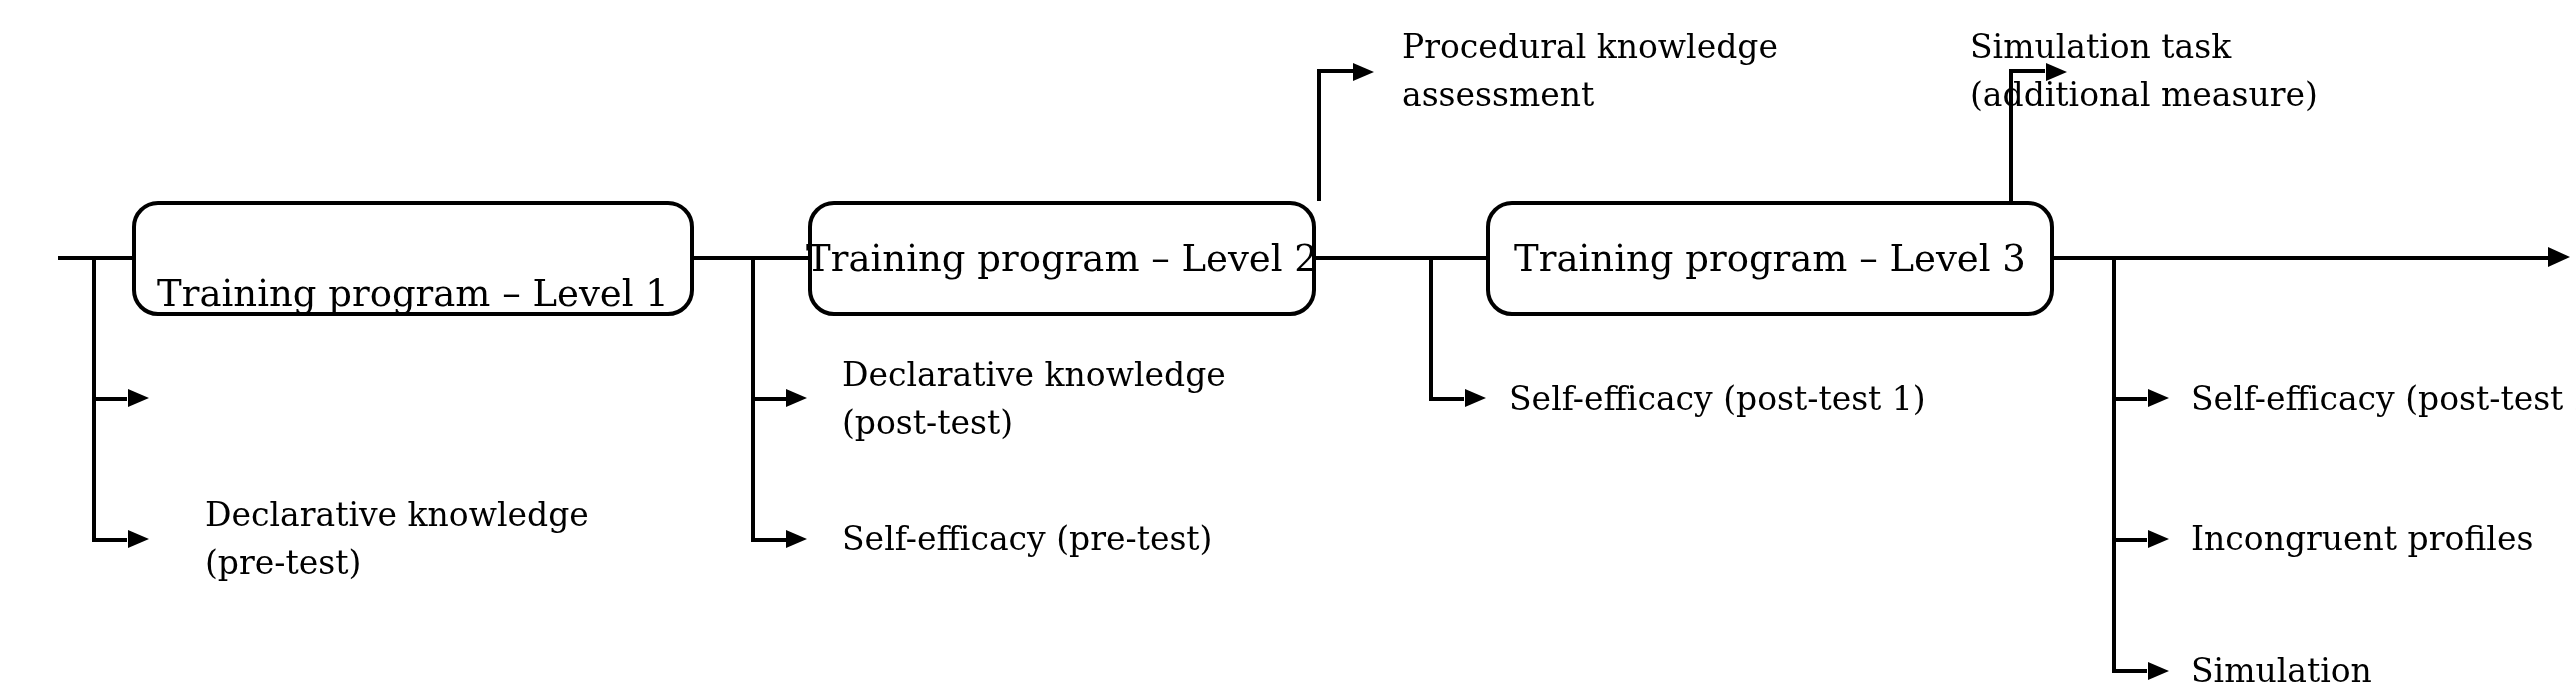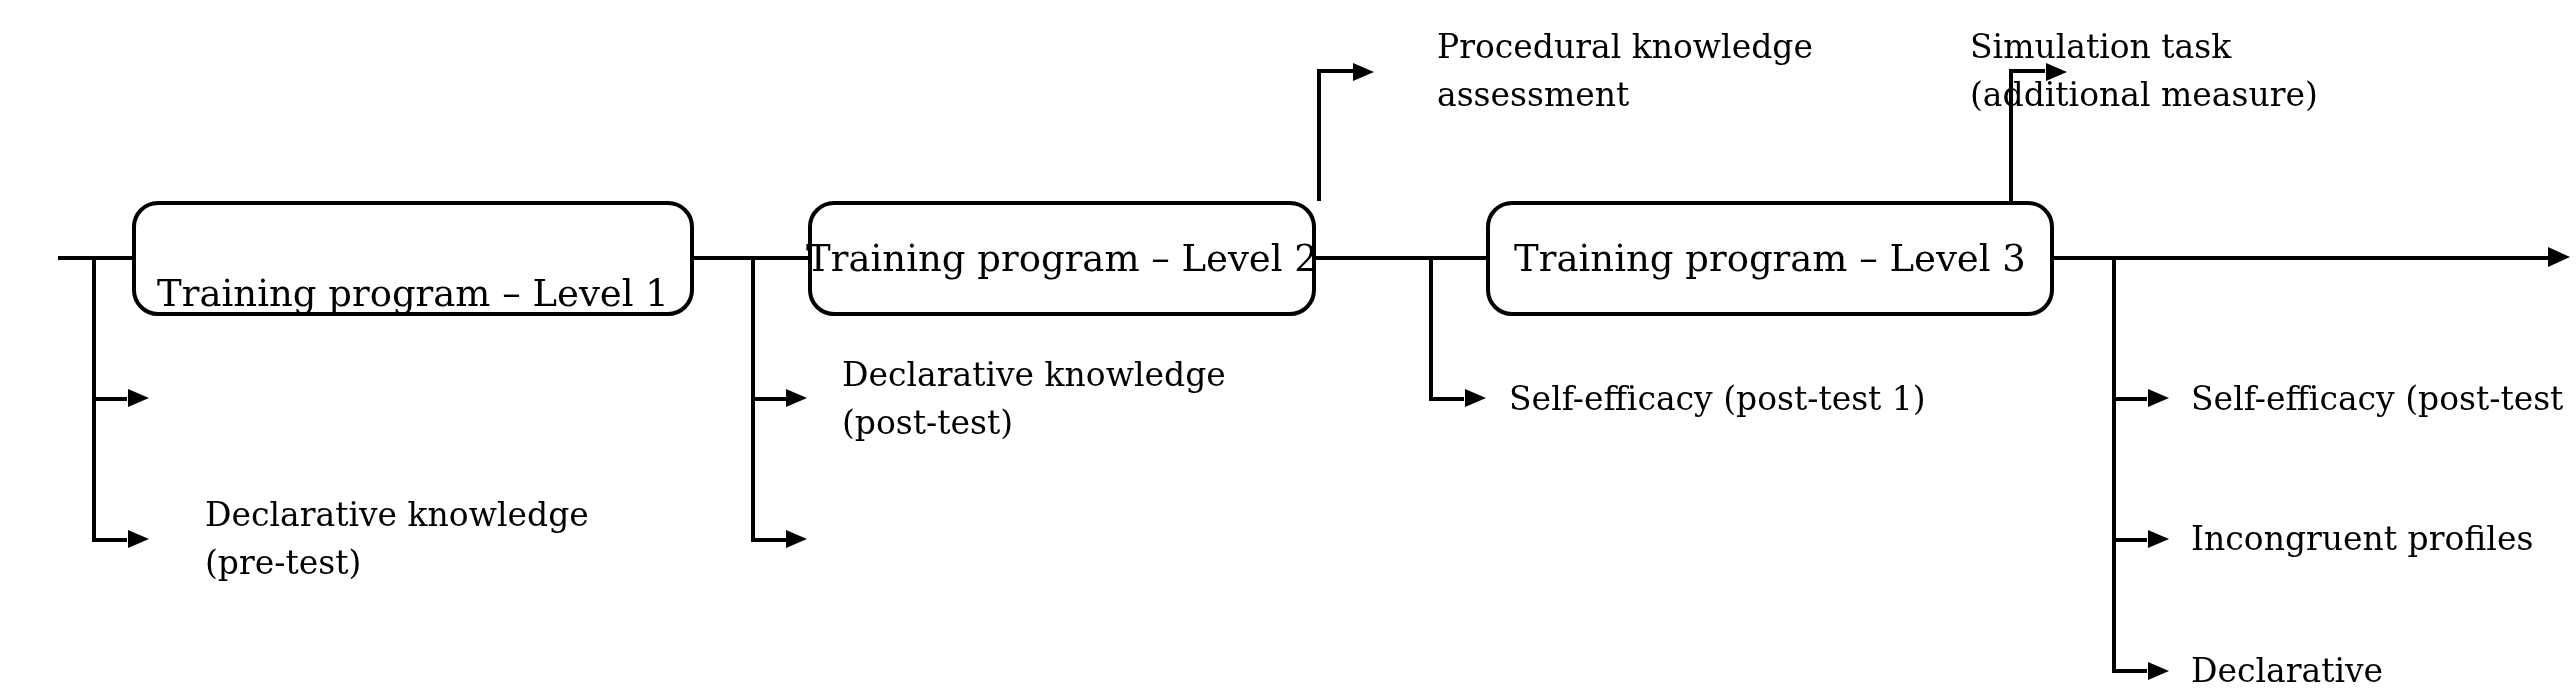--- a/index.html
+++ b/index.html
@@ -109,31 +109,32 @@
   <div class="stage-box" style="left:92px; width:562px;align-items:flex-end;">
     <span>Training program – Level 1</span>
   </div>
   <div class="stage-box" style="left:768px; width:508px;">
     <span>Training program – Level 2</span>
   </div>
   <div class="stage-box" style="left:1446px; width:568px;">
     <span>Training program – Level 3</span>
   </div>
 
-  <div class="measure-label" style="left:1397px; top:61px;">Procedural knowledge
+  <div class="measure-label" style="left:1362px; top:61px;">Procedural knowledge
 assessment</div>
   <div class="measure-label" style="left:1930px; top:61px;">Simulation task
 (additional measure)</div>
 
   <div class="measure-label" style="left:165px; top:529px;">Declarative knowledge
 (pre-test)</div>
 
   <div class="measure-label" style="left:802px; top:389px;">Declarative knowledge
 (post-test)</div>
+  <div class="measure-label" style="left:802px; top:529px;">Self-efficacy (pre-test)</div>
 
   <div class="measure-label" style="left:1469px; top:389px;">Self-efficacy (post-test 1)</div>
 
   <div class="measure-label" style="left:2151px; top:389px;">Self-efficacy (post-test 2)</div>
   <div class="measure-label" style="left:2151px; top:529px;">Incongruent profiles</div>
-  <div class="measure-label" style="left:2151px; top:661px;">Declarative</div>
+  <div class="measure-label" style="left:2151px; top:661px;">Simulation</div>
 
 </figure>
 
 
 </body></html>

